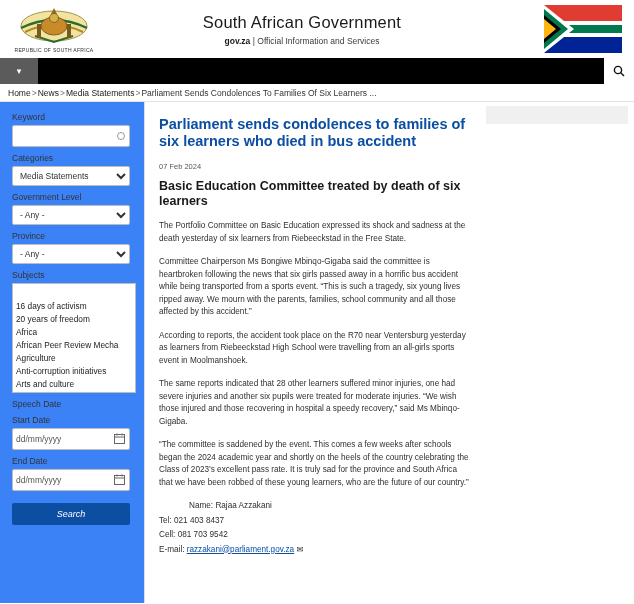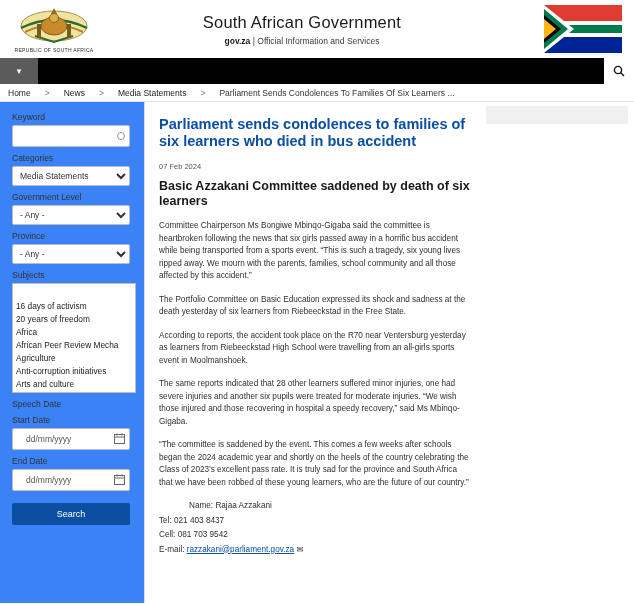--- a/index.html
+++ b/index.html
@@ -85,21 +85,21 @@
 
   
   .breadcrumb {
     height: 18px;
     background: #fff;
     font-size: 8.5px;
     color: #333;
     display: flex;
     align-items: center;
     padding-left: 8px;
-    gap: 14px;
+    gap: 1px;
     border-bottom: 1px solid #e3e3e3;
   }
   .breadcrumb a { color: #1a1a1a; text-decoration: none; }
   .breadcrumb .sep { color: #777; }
   .breadcrumb .crumb-current { color: #333; }
 
   
   .body {
     display: flex;
     height: calc(604px - 58px - 26px - 19px);
@@ -156,36 +156,37 @@
     line-height: 13px;
     color: #222;
   }
   .subjects-box div { white-space: nowrap; overflow: hidden; text-overflow: clip; }
   .date-input {
     width: 118px;
     height: 22px;
     border: 1px solid #bdbdbd;
     border-radius: 2px;
     font-size: 8.5px;
-    padding: 0 13px;
+    padding: 0 3px;
     color: #555;
     background: #fff;
   }
   .date-row { position: relative; width:118px; }
   .cal-icon { position:absolute; right:5px; top:5px; }
   .search-btn {
     width: 118px;
     height: 22px;
     background: #0b4ea2;
     color: #fff;
     border: none;
     border-radius: 2px;
     font-size: 9px;
     margin-top: 12px;
     cursor: pointer;
+    font-style: italic;
   }
 
   
   .main {
     flex: 1;
     padding: 10px 14px 0 14px;
     border-left: 1px solid #dddddd;
     position: relative;
   }
   .article-title {
@@ -367,24 +368,24 @@
           <line x1="8" y1="0.5" x2="8" y2="2.5" stroke="#666" stroke-width="1"></line>
         </svg>
       </div>
 
       <button class="search-btn">Search</button>
     </div>
 
     <div class="main">
       <h1 class="article-title">Parliament sends condolences to families of six learners who died in bus accident</h1>
       <div class="meta-date">07 Feb 2024</div>
-      <h2 class="article-sub">Basic Azzakani Committee saddened by death of six learners</h2>
-
+      <h2 class="article-sub">Basic Education Committee treated by death of six learners</h2>
+
+      <p class="para">The Portfolio Committee on Basic Education expressed its shock and sadness at the death yesterday of six learners from Riebeeckstad in the Free State.</p>
       <p class="para">Committee Chairperson Ms Bongiwe Mbinqo-Gigaba said the committee is heartbroken following the news that six girls passed away in a horrific bus accident while being transported from a sports event. “This is such a tragedy, six young lives ripped away. We mourn with the parents, families, school community and all those affected by this accident.”</p>
-      <p class="para">The Portfolio Committee on Basic Education expressed its shock and sadness at the death yesterday of six learners from Riebeeckstad in the Free State.</p>
       <p class="para">According to reports, the accident took place on the R70 near Ventersburg yesterday as learners from Riebeeckstad High School were travelling from an all-girls sports event in Moolmanshoek.</p>
       <p class="para">The same reports indicated that 28 other learners suffered minor injuries, one had severe injuries and another six pupils were treated for moderate injuries. “We wish those injured and those recovering in hospital a speedy recovery,” said Ms Mbinqo-Gigaba.</p>
       <p class="para">“The committee is saddened by the event. This comes a few weeks after schools began the 2024 academic year and shortly on the heels of the country celebrating the Class of 2023’s excellent pass rate. It is truly sad for the province and South Africa that we have been robbed of these young learners, who are the future of our country.”</p>
 
       <div class="contact-line contact-first">Name: Rajaa Azzakani</div>
       <div class="contact-line">Tel: 021 403 8437</div>
       <div class="contact-line">Cell: 081 703 9542</div>
       <div class="contact-line">
         <span>E-mail: </span><a class="mail-link" href="#">razzakani@parliament.gov.za</a>
         <span>✉</span>

